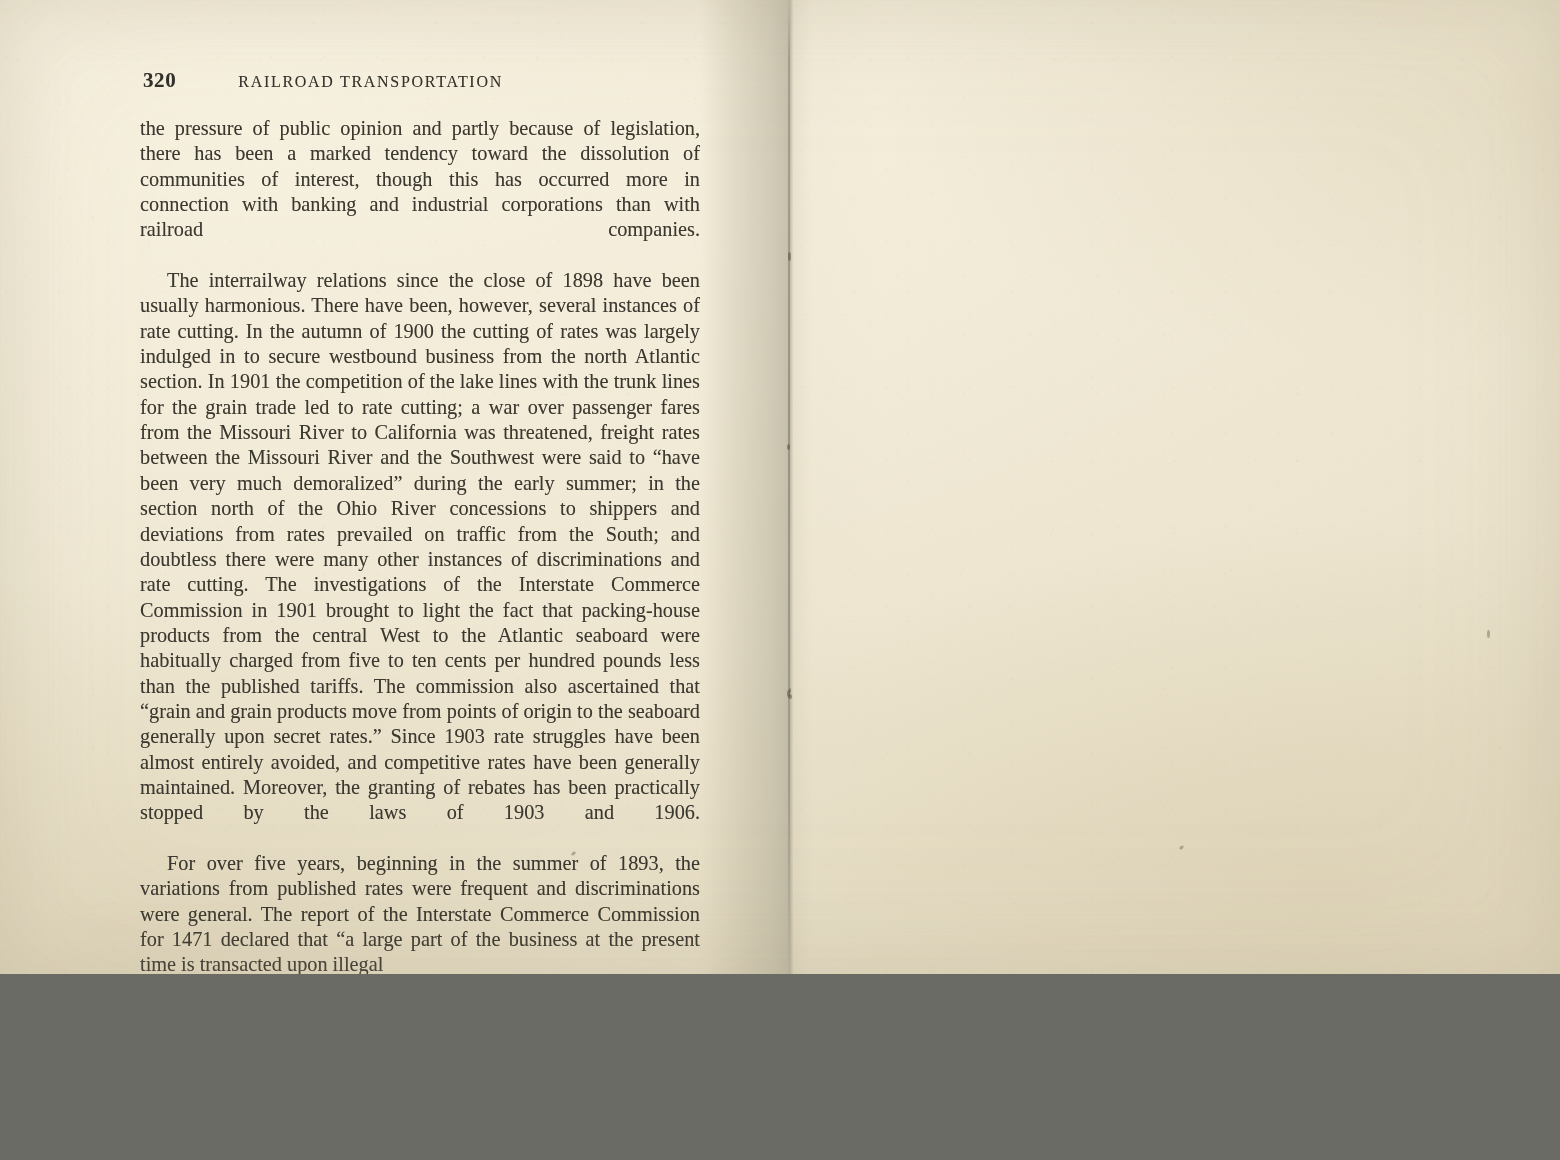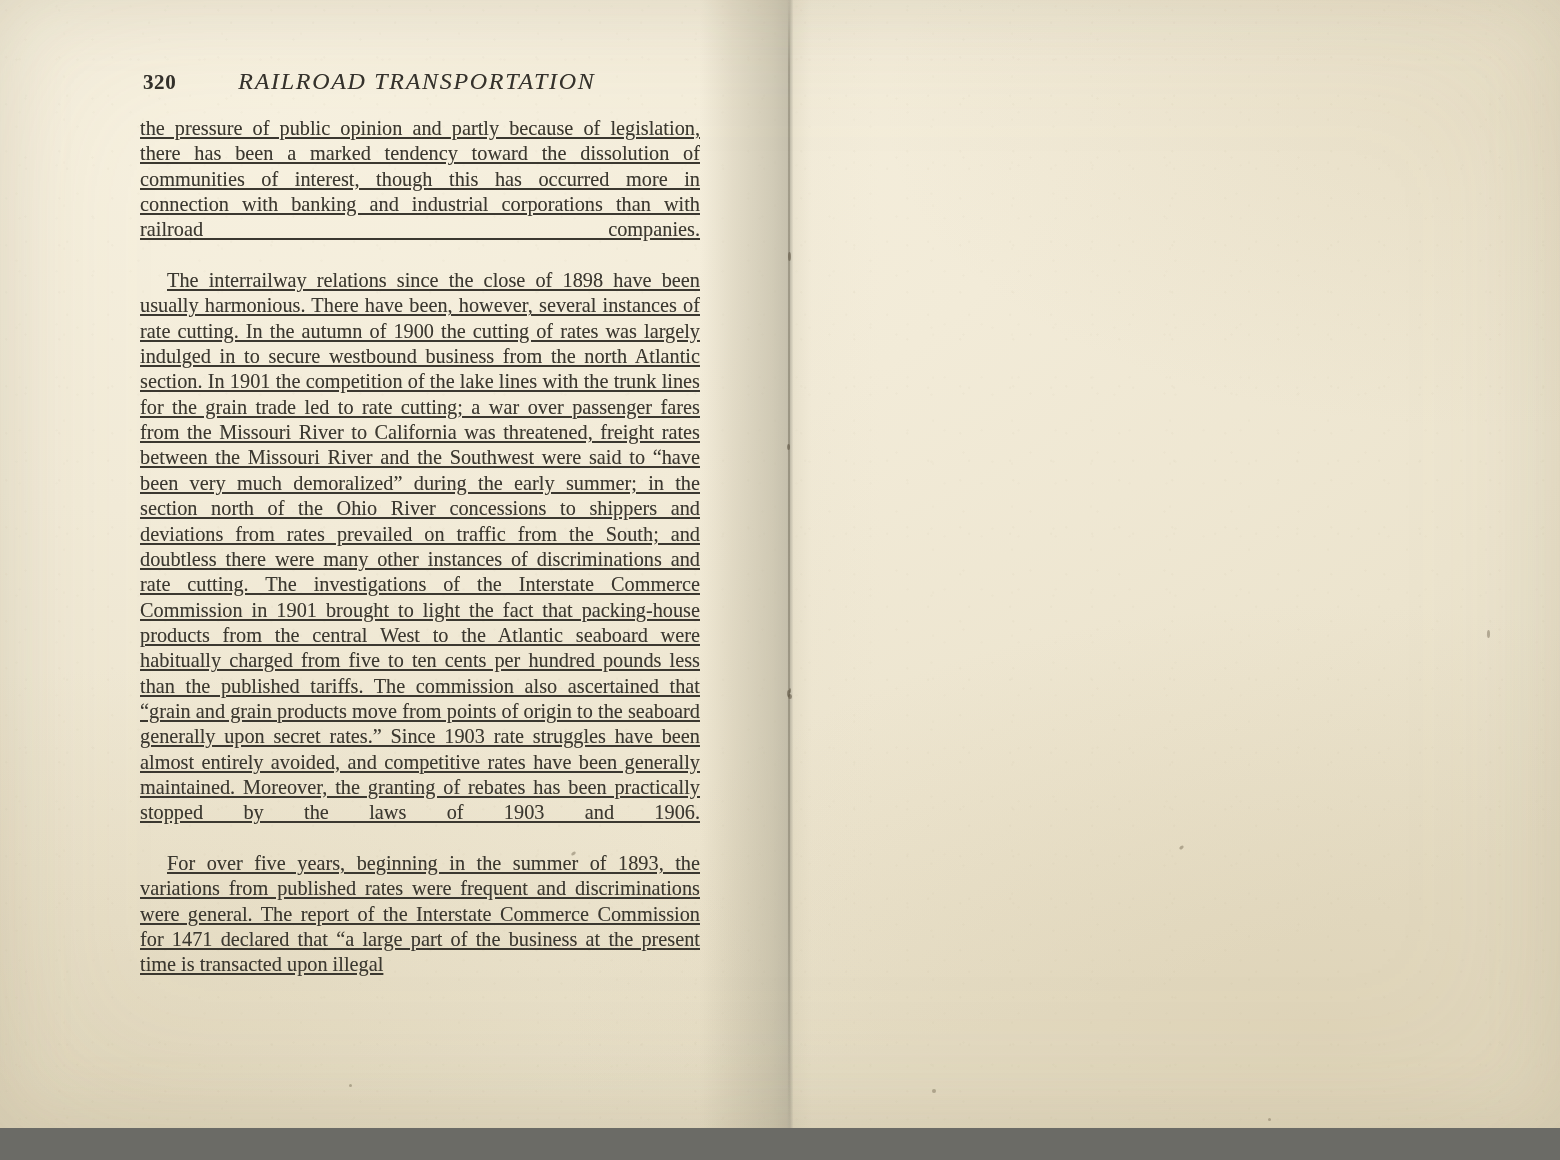--- a/index.html
+++ b/index.html
@@ -4,21 +4,21 @@
 <style>
   html, body {
     margin: 0;
     padding: 0;
     background: #6b6b66;
   }
 
   #scan {
     position: relative;
     width: 1560px;
-    height: 1128px;
+    height: 974px;
     overflow: hidden;
     background: #fde047;
     font-family: "Liberation Serif", "DejaVu Serif", serif;
   }
 
   
   .paper-base {
     position: absolute;
     inset: 0;
     background:
@@ -117,40 +117,39 @@
   }
   .rh-left  { left: 143px; }
 
   .folio {
     font-size: 21px;
     letter-spacing: 0.6px;
     font-weight: 600;
     color: #302e29;
   }
   .rh-title {
-    font-size: 24px;
+    font-size: 16px;
     letter-spacing: 1.7px;
     color: #33302b;
-    font-style: italic;
   }
   .rh-left .rh-title  { margin-left: 62px; }
 
   .column {
     position: absolute;
     top: 116px;
     width: 560px;
     font-size: 20.3px;
     line-height: 25.35px;
     color: #3b3830;
     text-align: justify;
     text-justify: inter-word;
     -webkit-hyphens: none;
     hyphens: none;
   }
-  .col-left  { left: 140px; text-decoration: underline; }
+  .col-left  { left: 140px; }
 
   .column p {
     margin: 0;
     text-indent: 0;
   }
   .column p.indent {
     text-indent: 27px;
   }
   
   .column p::after {

